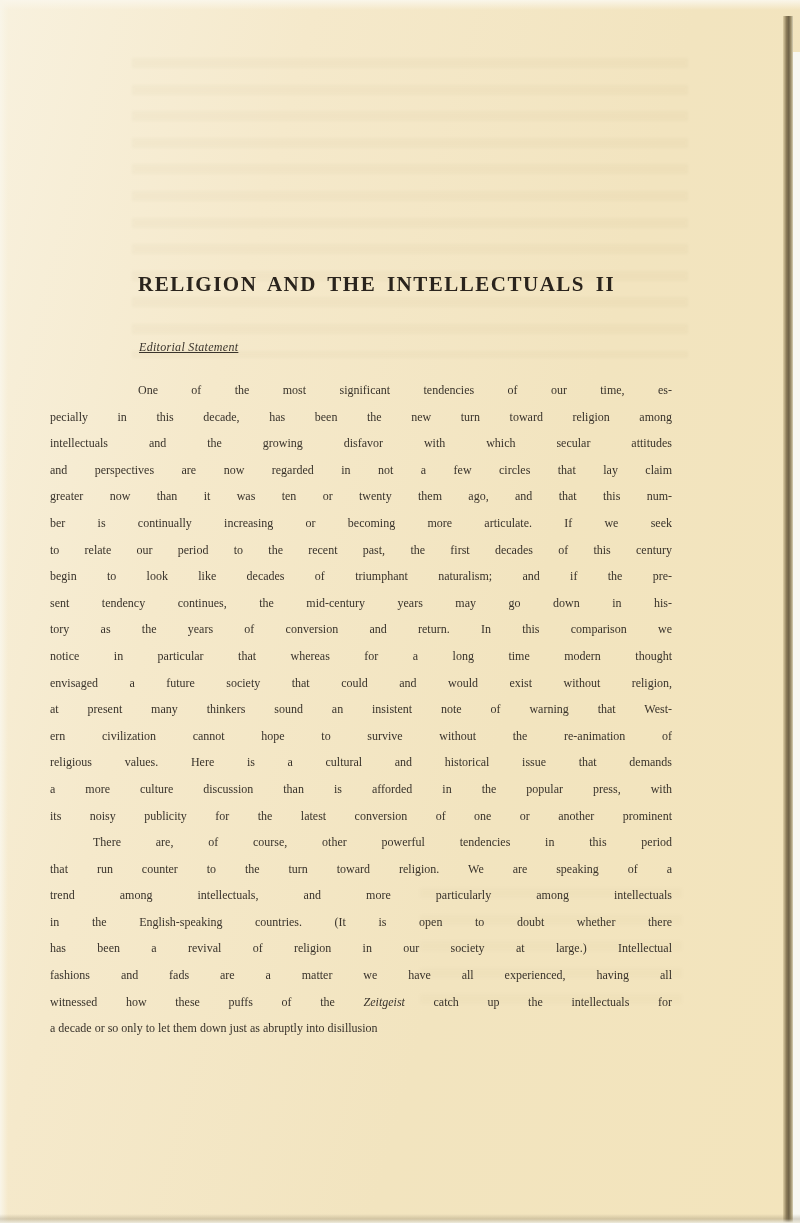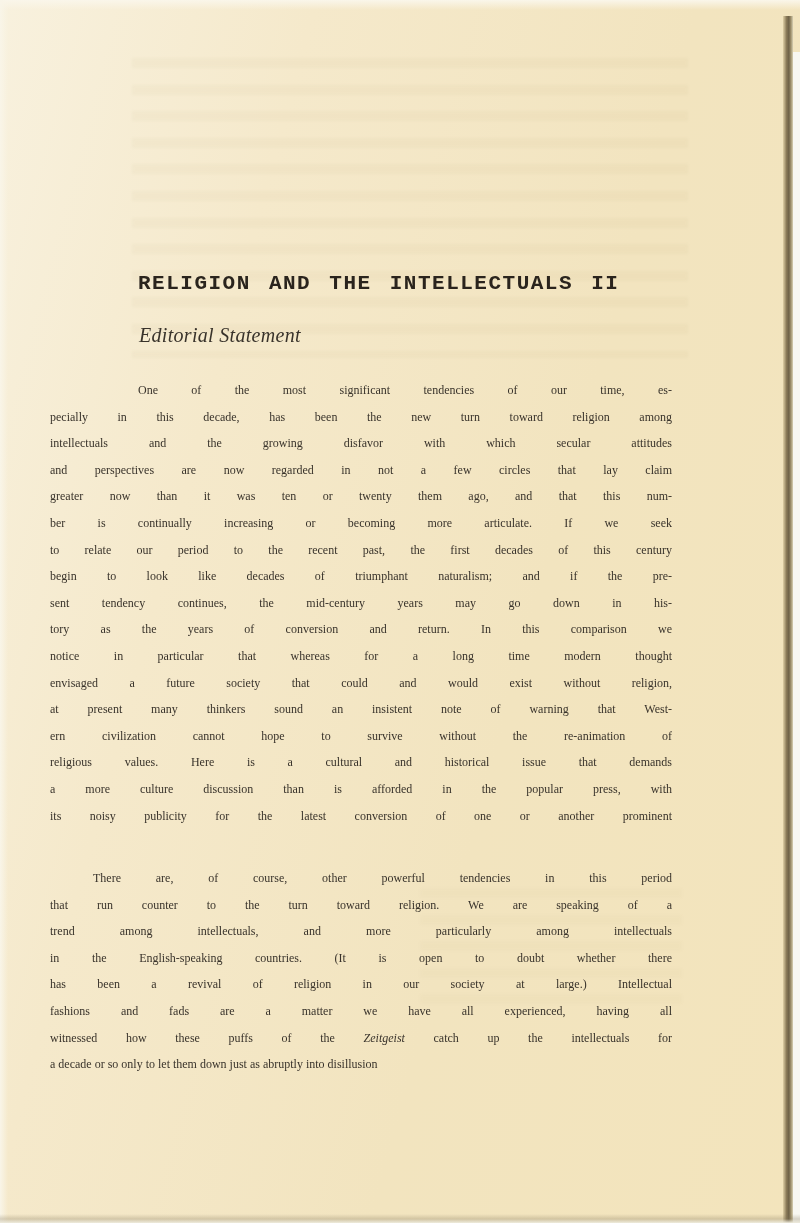--- a/index.html
+++ b/index.html
@@ -18,26 +18,26 @@
         background:linear-gradient(90deg,#e0d0a6 0%,#8a7a58 35%,#6e6147 58%,#a2946f 80%,#d8d0b4 100%);}
   .edge-bottom{position:absolute;left:0;right:0;bottom:0;height:9px;
         background:linear-gradient(rgba(0,0,0,0),rgba(125,113,85,0.28) 55%,#eeebdd 100%);}
   
   .ghost{position:absolute;filter:blur(1.6px);
          background:repeating-linear-gradient(180deg,
            rgba(146,118,64,0.075) 0 10px, rgba(146,118,64,0) 10px 26.6px);}
   .ghost.g1{left:132px;top:58px;width:556px;height:300px;opacity:.6;}
   .ghost.g2{left:420px;top:888px;width:262px;height:118px;opacity:.38;}
   .title{position:absolute;left:138px;top:258px;
-         font-family:Liberation Mono, monospace;font-weight:700;
+         font-family:Liberation Serif, serif;font-weight:700;
          font-size:21px;letter-spacing:1.5px;word-spacing:4px;
          color:var(--title-ink,#2a241d);white-space:nowrap;}
-  .subtitle{position:absolute;left:139px;top:324px;
-            font-style:italic;font-size:20px;letter-spacing:.3px;
-            color:var(--ink,#39332b);}
+  .subtitle{position:absolute;left:139px;top:340px;
+            font-style:italic;font-size:12px;letter-spacing:.3px;
+            color:var(--ink,#39332b);text-decoration:underline;}
   .body{position:absolute;left:50px;top:377px;width:622px;
         font-size:12px;line-height:26.6px;color:var(--ink,#39332b);}
   .line{text-align:justify;text-align-last:justify;height:26.6px;overflow:visible;}
   .line.para-end{text-align-last:left;}
 </style>
 </head>
 <body>
 
 <div class="stage">
   <div class="page"></div>
@@ -66,21 +66,21 @@
       <div class="line">begin to look like decades of triumphant naturalism; and if the pre-</div>
       <div class="line">sent tendency continues, the mid-century years may go down in his-</div>
       <div class="line">tory as the years of conversion and return. In this comparison we</div>
       <div class="line">notice in particular that whereas for a long time modern thought</div>
       <div class="line">envisaged a future society that could and would exist without religion,</div>
       <div class="line">at present many thinkers sound an insistent note of warning that West-</div>
       <div class="line">ern civilization cannot hope to survive without the re-animation of</div>
       <div class="line">religious values. Here is a cultural and historical issue that demands</div>
       <div class="line">a more culture discussion than is afforded in the popular press, with</div>
       <div class="line">its noisy publicity for the latest conversion of one or another prominent</div>
-      <div class="line" style="padding-left: 43px; margin-top: 36px;">There are, of course, other powerful tendencies in this period</div>
+      <div class="line" style="padding-left: 43px;">There are, of course, other powerful tendencies in this period</div>
       <div class="line">that run counter to the turn toward religion. We are speaking of a</div>
       <div class="line">trend among intellectuals, and more particularly among intellectuals</div>
       <div class="line">in the English-speaking countries. (It is open to doubt whether there</div>
       <div class="line">has been a revival of religion in our society at large.) Intellectual</div>
       <div class="line">fashions and fads are a matter we have all experienced, having all</div>
       <div class="line">witnessed how these puffs of the <i>Zeitgeist</i> catch up the intellectuals for</div>
       <div class="line para-end">a decade or so only to let them down just as abruptly into disillusion</div>
     </div>
 </div>
 

